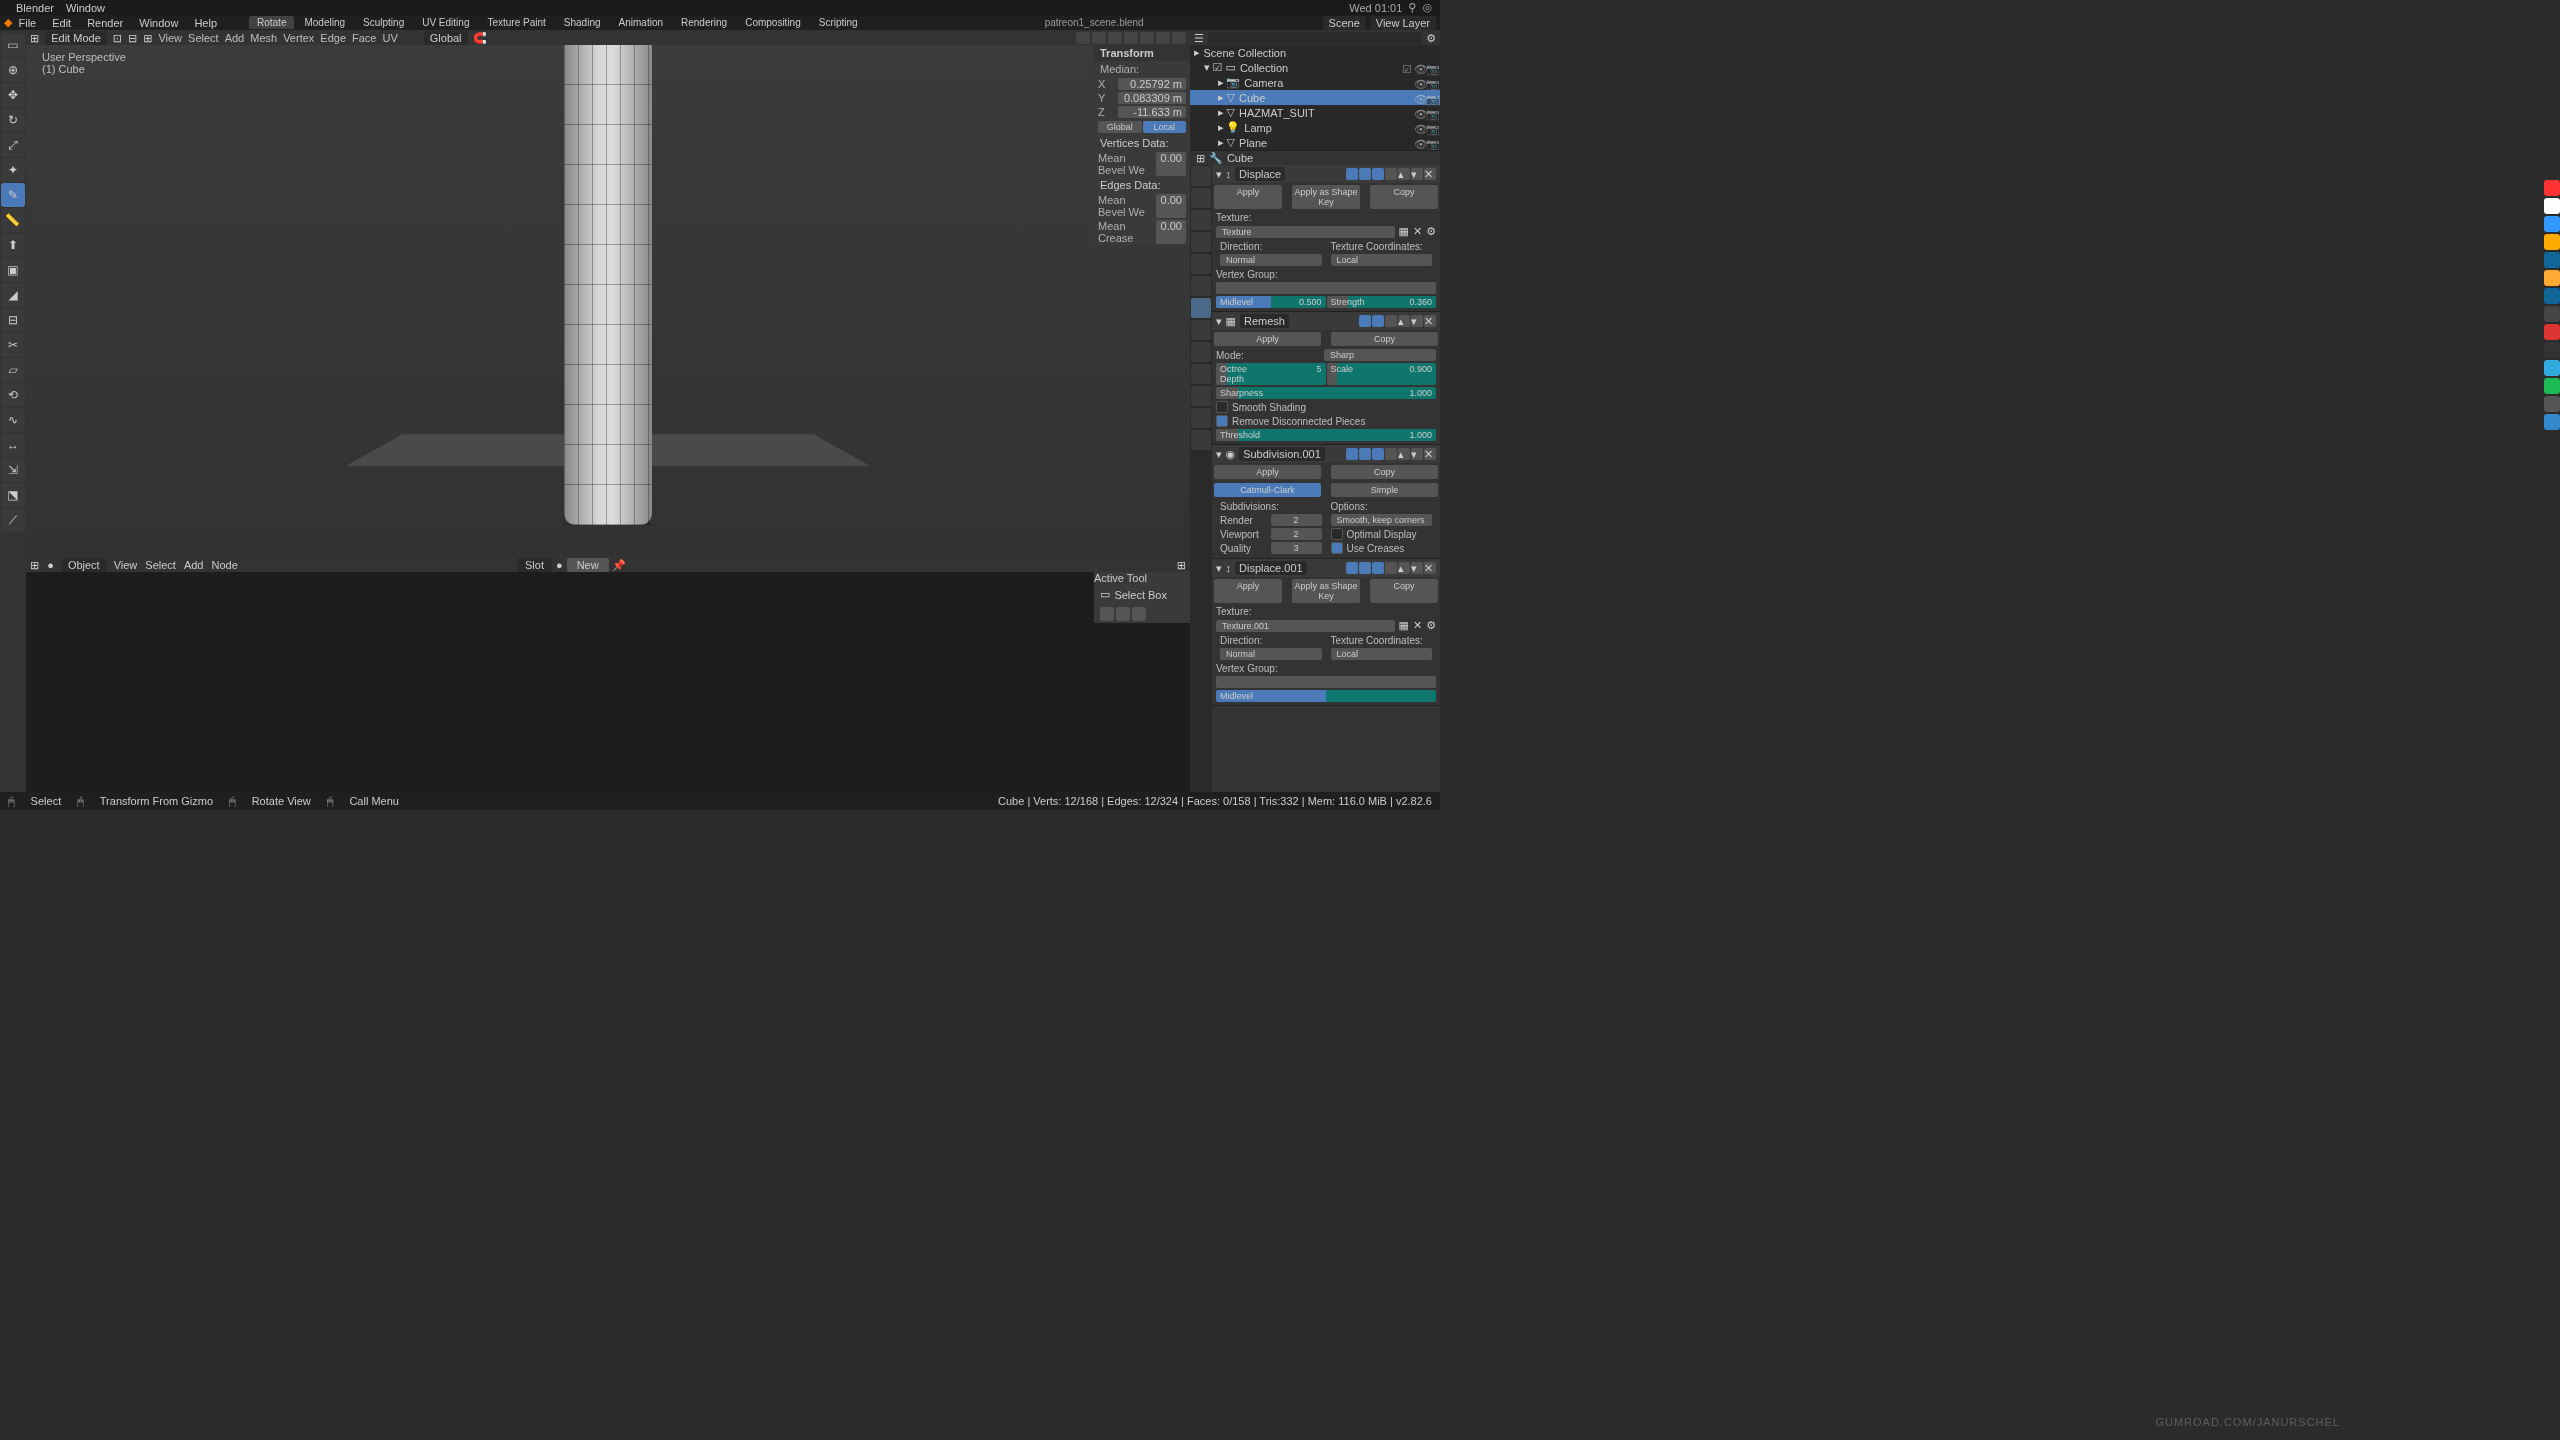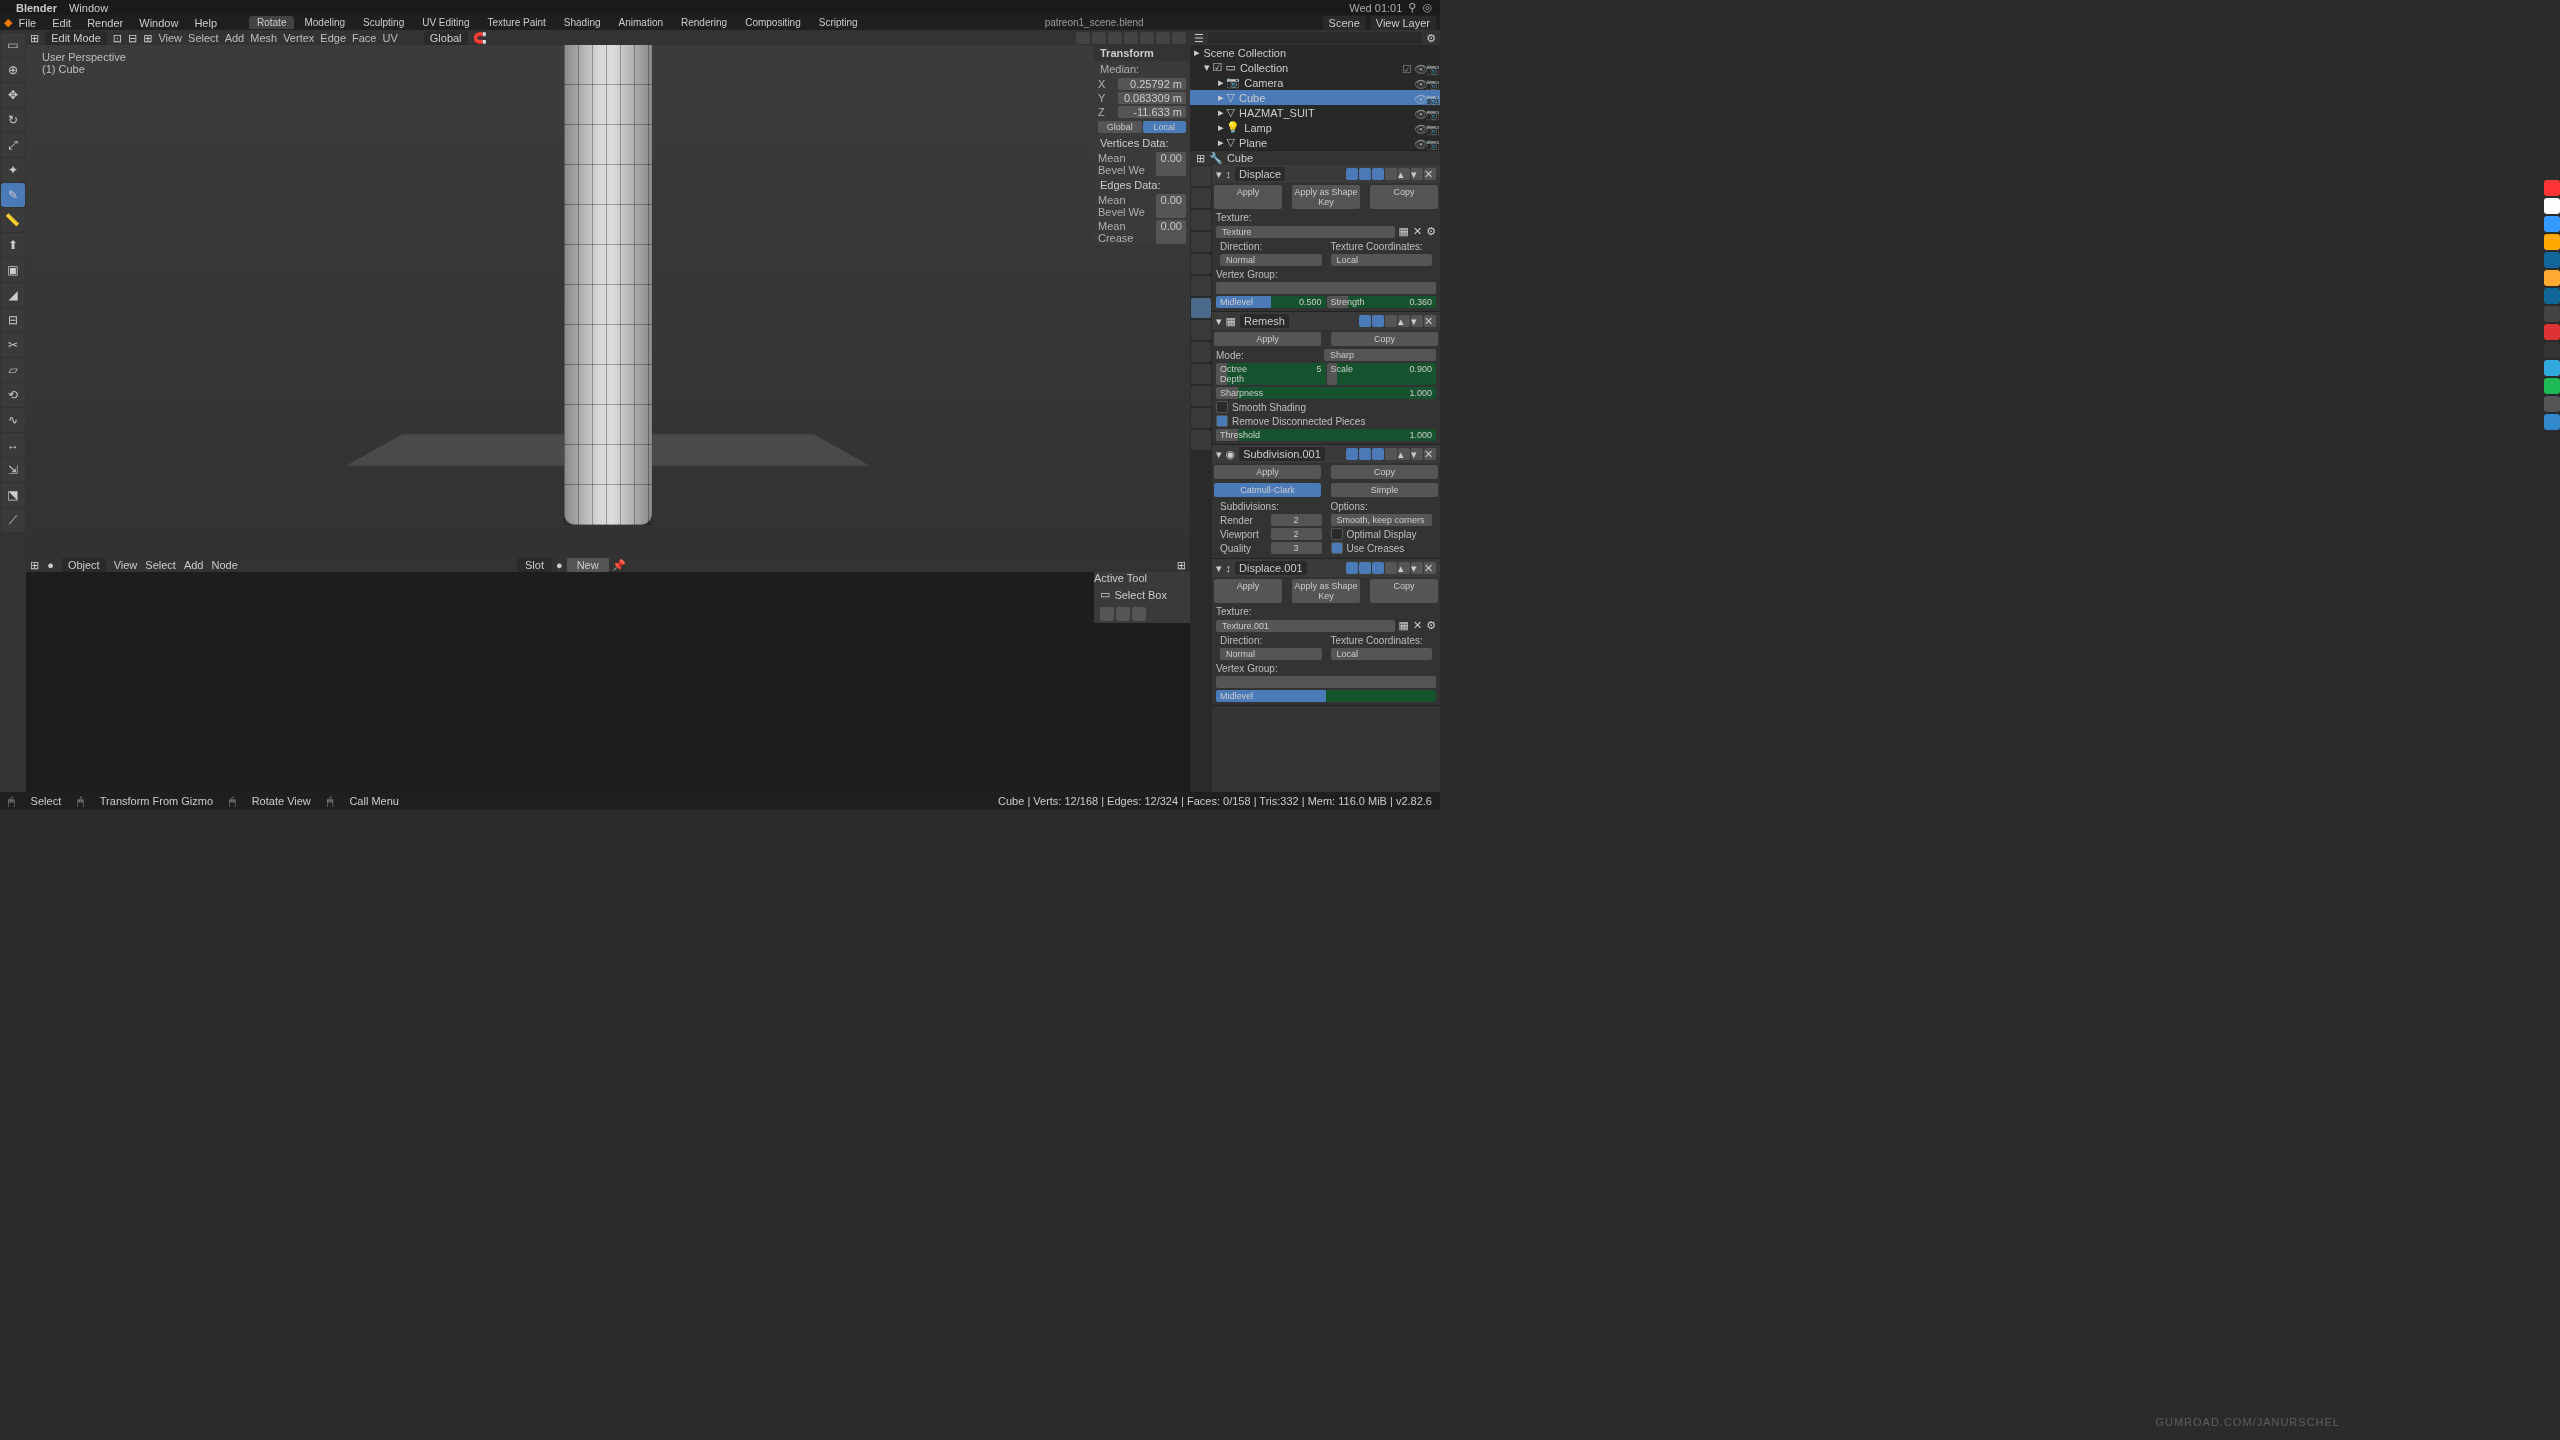--- a/index.html
+++ b/index.html
@@ -1,21 +1,21 @@
 <!DOCTYPE html>
 <html><head>
 <meta charset="utf-8">
 <style>
 *{margin:0;padding:0;box-sizing:border-box;font-family:-apple-system,BlinkMacSystemFont,sans-serif;font-size:11px;color:#ccc;user-select:none}
 body{background:#2b2b2b;width:2560px;height:1440px;overflow:hidden;transform:scale(0.5625);transform-origin:0 0;width:2560px;height:1444px}
 
 body{transform:none;width:1440px;height:810px}
 .menubar{height:15px;background:#1a1a1a;display:flex;align-items:center;padding:0 8px;font-size:10px}
 .menubar .apple{margin-right:8px}
-.menubar .app{font-weight:700;margin-right:12px}
+.menubar .app{font-weight:400;margin-right:12px}
 .menubar .right{margin-left:auto;display:flex;gap:6px;align-items:center;font-size:9px}
 .menubar .right span{opacity:.8}
 .topbar{height:16px;background:#1f1f1f;display:flex;align-items:center;padding:0 4px;border-bottom:1px solid #333}
 .topbar .tm{margin-right:8px;display:flex;gap:4px}
 .topbar .tm span{padding:1px 6px;cursor:pointer}
 .topbar .tabs{display:flex;gap:2px;margin-left:18px}
 .topbar .tabs span{padding:1px 8px;font-size:10px;border-radius:3px 3px 0 0}
 .topbar .tabs .active{background:#424242}
 .topbar .file{margin-left:auto;margin-right:auto;font-size:10px;opacity:.7}
 .main{display:flex;height:calc(100% - 49px)}
@@ -71,21 +71,21 @@
 .mod-btns{display:flex;gap:10px;padding:2px}
 .mod-btns span{flex:1;background:#555;text-align:center;padding:2px 0;border-radius:2px;font-size:9px;cursor:pointer}
 .mod-row{display:flex;padding:1px 4px;gap:4px;align-items:center}
 .mod-row .lbl{flex:1;font-size:10px;opacity:.9}
 .mod-row .fld{flex:1;background:#555;text-align:center;padding:1px 2px;border-radius:2px;font-size:9px}
 .mod-row .fld.left{text-align:left;padding-left:6px}
 .mod-row .cb{width:12px;height:12px;background:#2a2a2a;border:1px solid #555;border-radius:2px}
 .mod-row .cb.chk{background:#4a7ab8}
 .mod-2col{display:flex;gap:1px;padding:1px 4px}
 .mod-2col>div{flex:1}
-.slider{display:flex;background:#14532d;border-radius:2px;overflow:hidden}
+.slider{display:flex;background:#0f766e;border-radius:2px;overflow:hidden}
 .slider .fill{background:#4a7ab8;padding:1px 4px;font-size:9px}
 .slider .rest{flex:1;text-align:right;padding:1px 4px;font-size:9px}
 .statusbar{height:18px;background:#1f1f1f;display:flex;align-items:center;padding:0 8px;font-size:9px;gap:16px}
 .statusbar .right{margin-left:auto}
 .watermark{position:absolute;bottom:12px;right:220px;font-size:11px;opacity:.3;letter-spacing:1px}
 .dock{position:absolute;right:0;top:180px;width:16px;display:flex;flex-direction:column;gap:2px}
 .dock span{width:16px;height:16px;border-radius:3px}
 </style>
 </head>
 <body>

